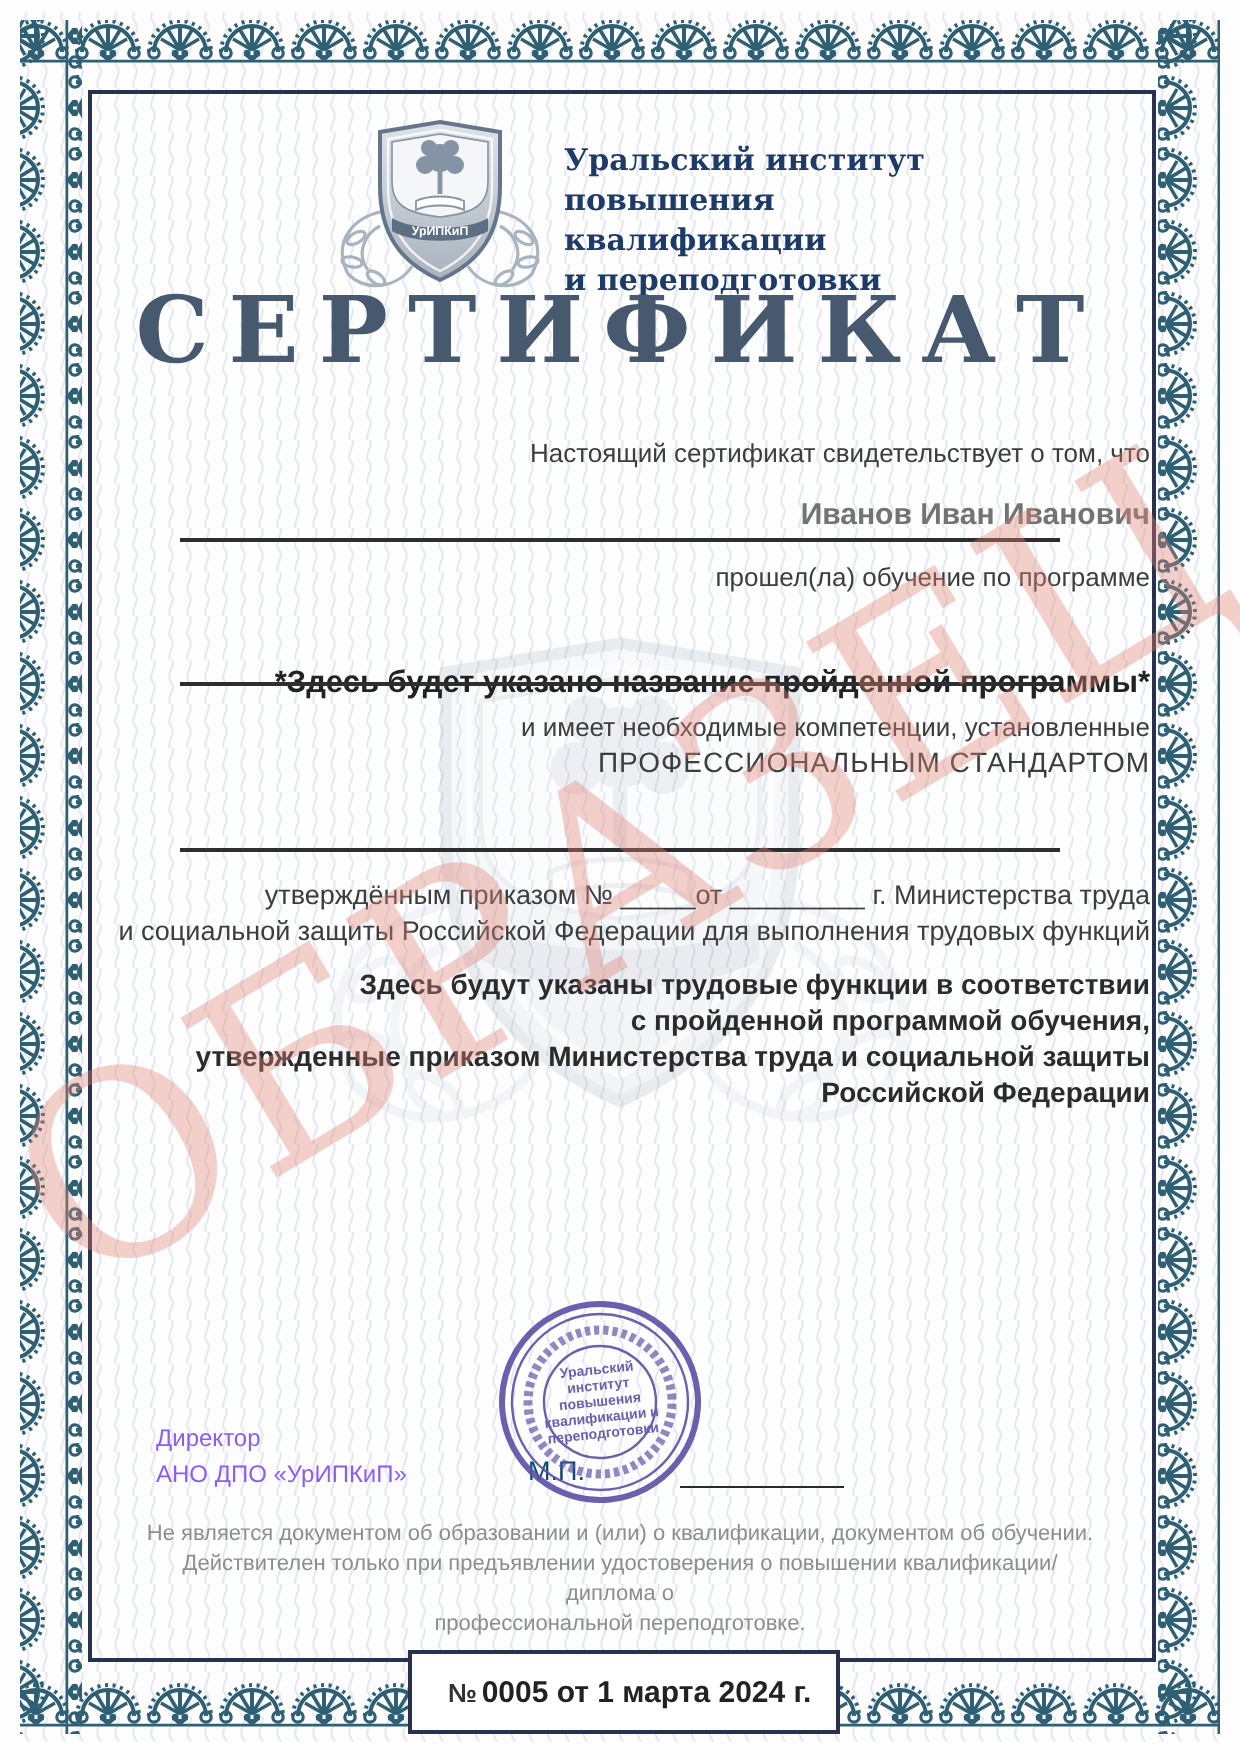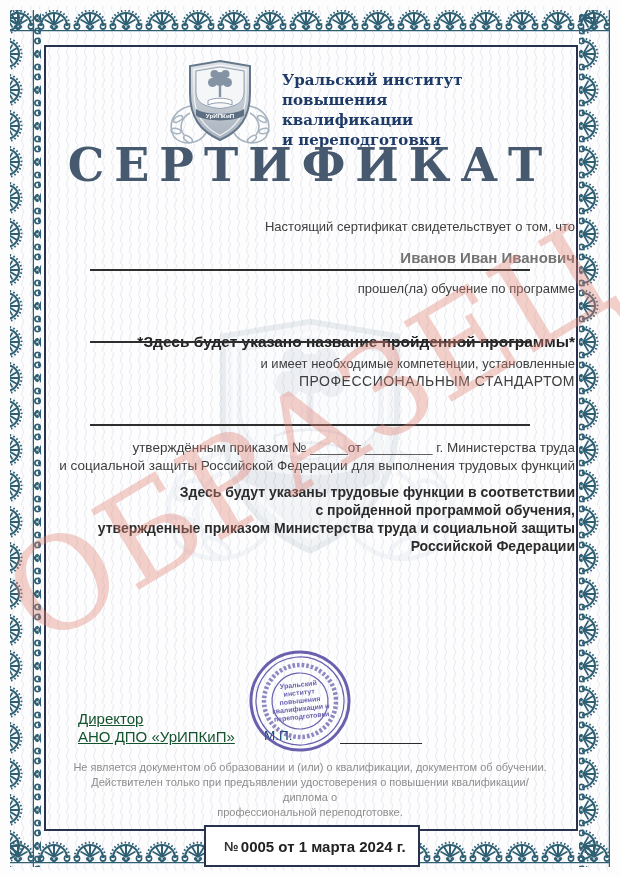--- a/index.html
+++ b/index.html
@@ -33,21 +33,21 @@
     left:282px;top:70px;width:200px;z-index:4;
     font-family:"DejaVu Serif","Liberation Serif",serif;
     font-size:15px;font-weight:600;color:#1e3a66;line-height:20px;
   }
   .cert-title{
     left:45px;top:138px;width:530px;text-align:center;z-index:4;
     font-family:"DejaVu Serif","Liberation Serif",serif;
     font-size:46px;font-weight:bold;color:#47596e;letter-spacing:10px;
     white-space:nowrap;
   }
-  .director{left:78px;top:710px;font-size:15px;color:#14532d;line-height:18px;z-index:4;text-decoration:underline;}
+  .director{left:78px;top:710px;font-size:12px;color:#8b5cf6;line-height:18px;z-index:4;}
   .mp{left:264px;top:728px;font-size:13.5px;color:#0c4a6e;z-index:4;}
   .sig-line{left:340px;top:743px;width:82px;border-top:1.5px solid #2a2a2a;z-index:4;}
   .disclaimer{
     left:70px;top:760px;width:480px;text-align:center;z-index:4;
     font-size:11px;color:#8d8d8d;line-height:15px;
   }
   .num-box{
     left:204px;top:825px;width:212px;height:38px;z-index:6;
     background:#fff;border:2px solid #28324e;
     display:flex;align-items:center;

